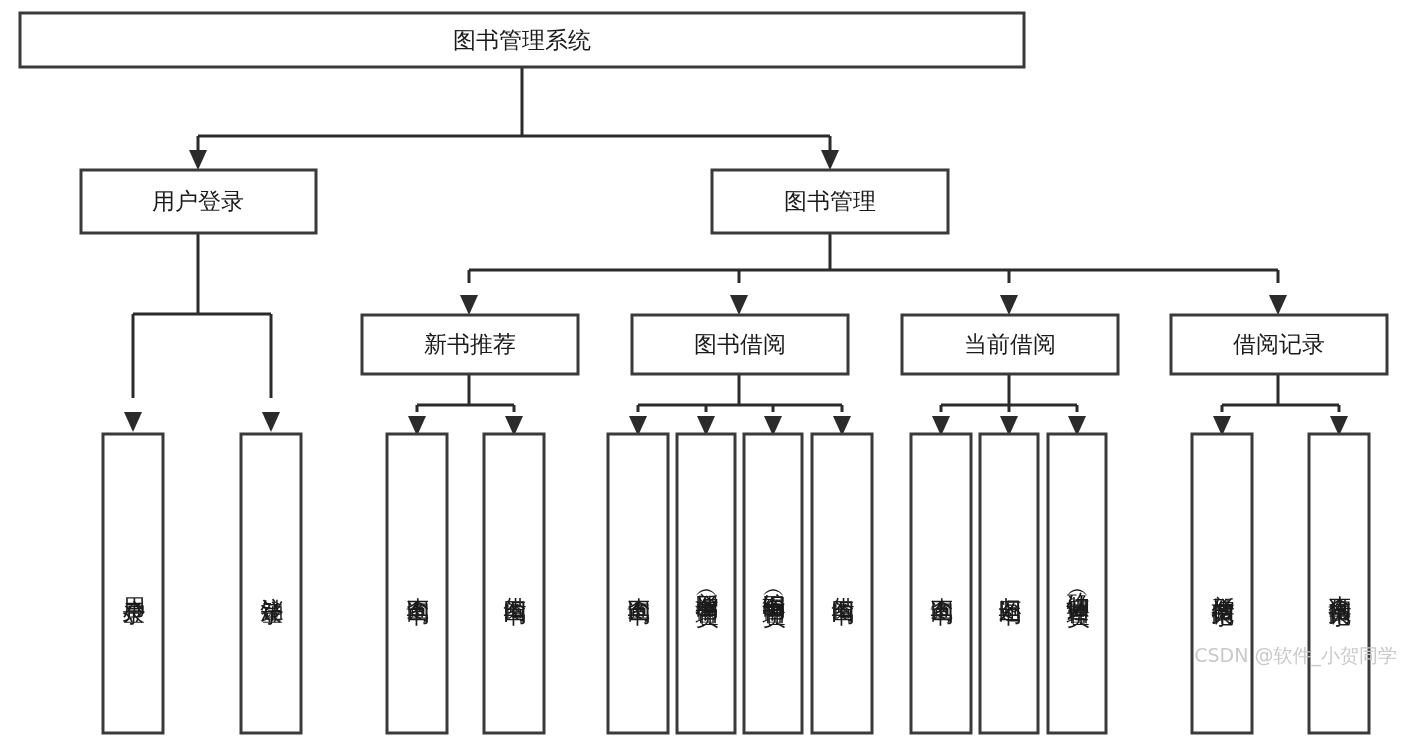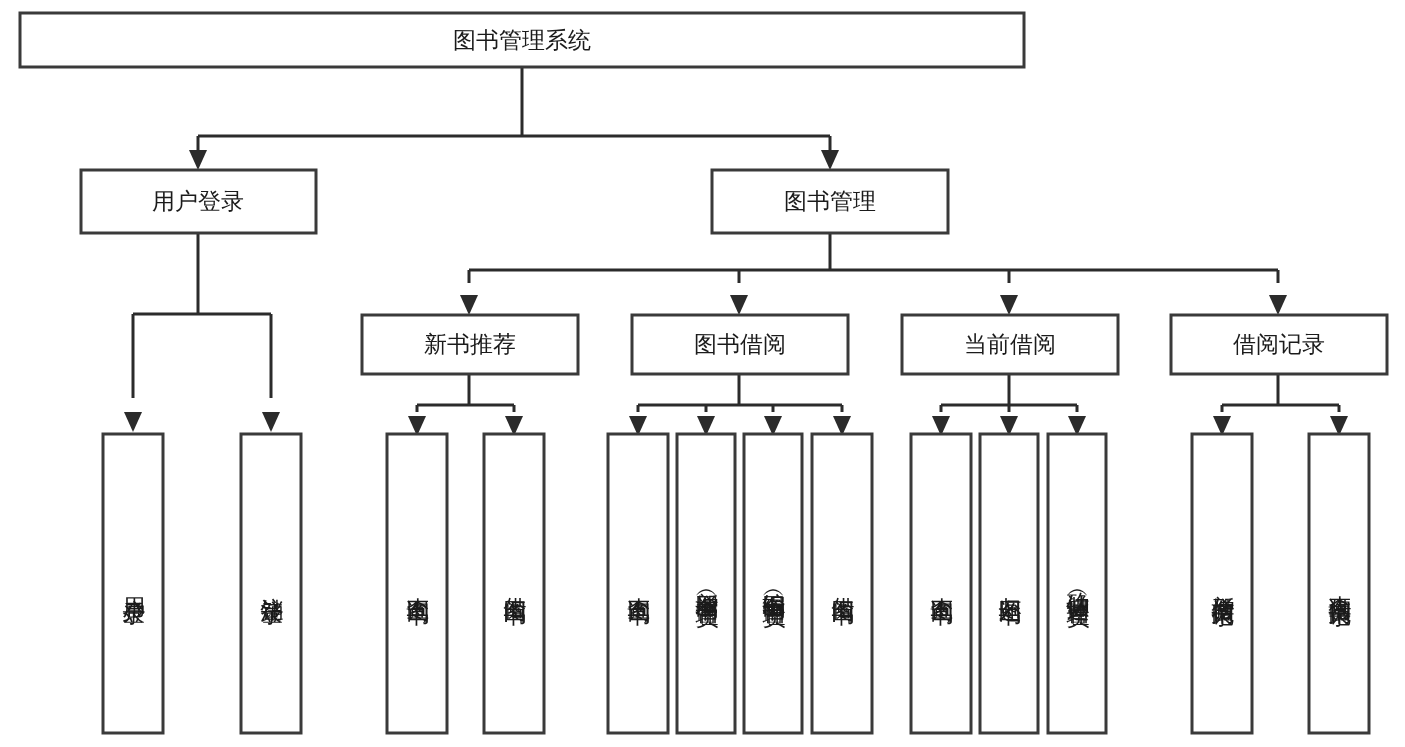--- a/index.html
+++ b/index.html
@@ -223,13 +223,14 @@
       <rect class="node-box" x="1192" y="434" width="60" height="299"></rect>
       <text class="node-label v" x="1222" y="583">新增借阅记录</text>
     </g>
     <g>
       <rect class="node-box" x="1309" y="434" width="60" height="299"></rect>
       <text class="node-label v" x="1339" y="583">查询借阅记录</text>
     </g>
 
   </svg>
 
+  <div class="watermark">CSDN @软件_小贺同学</div>
 </div>
 
 </body></html>

